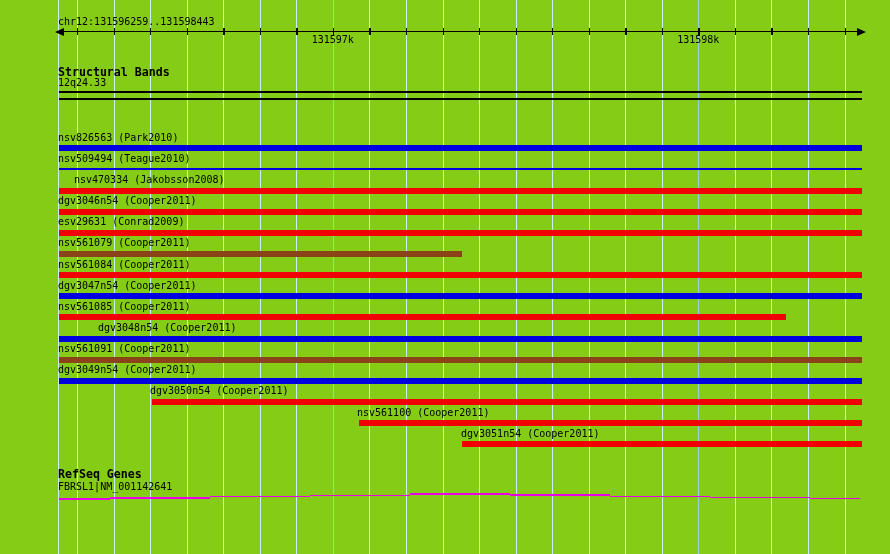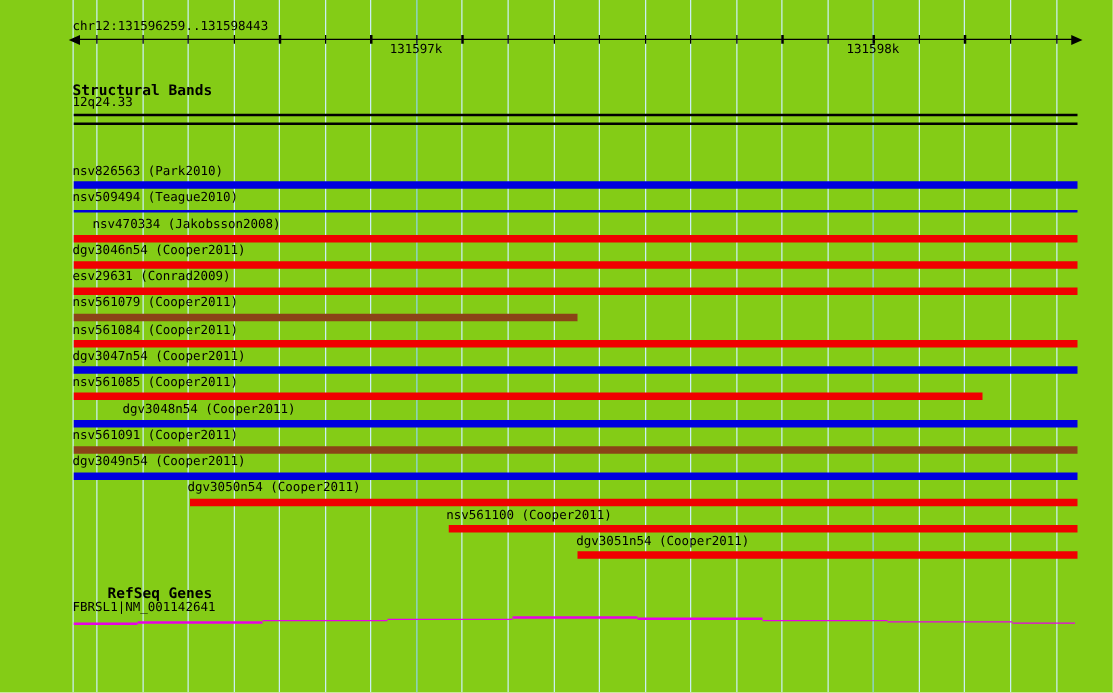--- a/index.html
+++ b/index.html
@@ -139,21 +139,21 @@
       <div>
         <div class="txt" style="left: 357px; top: 407px;">nsv561100 (Cooper2011)</div>
         <div class="bar" style="left: 359px; top: 420px; width: 503px; height: 6px; background: rgb(240, 0, 0);"></div>
       </div>
       <div>
         <div class="txt" style="left: 461px; top: 428px;">dgv3051n54 (Cooper2011)</div>
         <div class="bar" style="left: 462px; top: 441px; width: 400px; height: 6px; background: rgb(240, 0, 0);"></div>
       </div>
     </div>
 
-  <div class="txt b" style="left:58px;top:468px;margin-left:28px;">RefSeq Genes</div>
+  <div class="txt b" style="left:58px;top:468px;">RefSeq Genes</div>
   <div class="txt" style="left:58px;top:481px;">FBRSL1|NM_001142641</div>
   <div id="gene-line">
       <div class="seg" style="left: 59px; top: 498px; width: 51px; background: rgb(232, 0, 232);"></div>
       <div class="seg" style="left: 110px; top: 497px; width: 100px; background: rgb(232, 0, 232);"></div>
       <div class="seg" style="left: 210px; top: 495.5px; width: 100px; background: rgb(232, 0, 232);"></div>
       <div class="seg" style="left: 310px; top: 494.5px; width: 100px; background: rgb(232, 0, 232);"></div>
       <div class="seg" style="left: 410px; top: 493px; width: 100px; background: rgb(232, 0, 232);"></div>
       <div class="seg" style="left: 510px; top: 494px; width: 100px; background: rgb(232, 0, 232);"></div>
       <div class="seg" style="left: 610px; top: 495.5px; width: 100px; background: rgb(232, 0, 232);"></div>
       <div class="seg" style="left: 710px; top: 496.5px; width: 100px; background: rgb(232, 0, 232);"></div>

